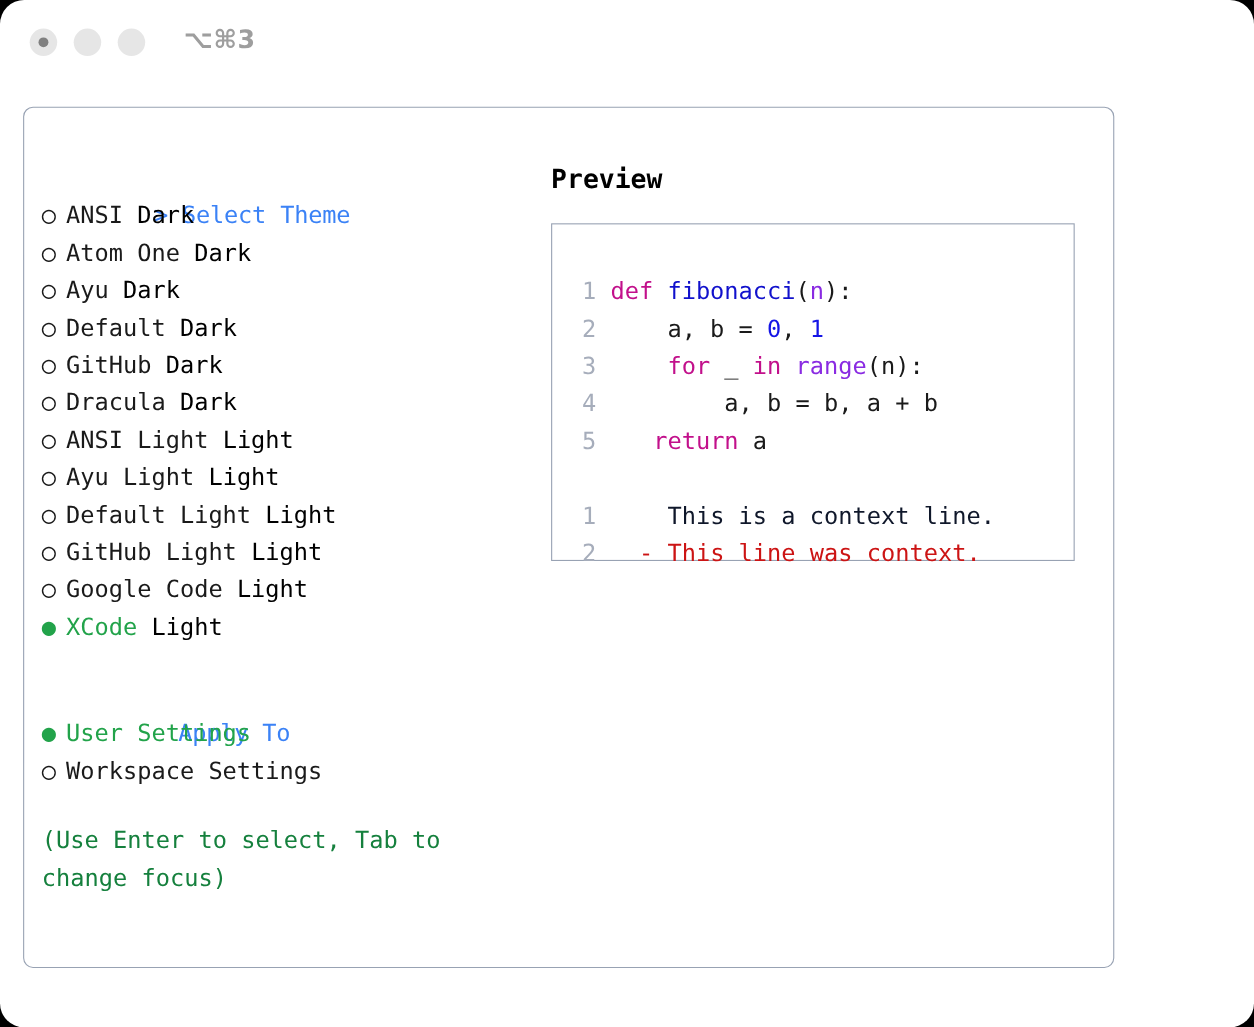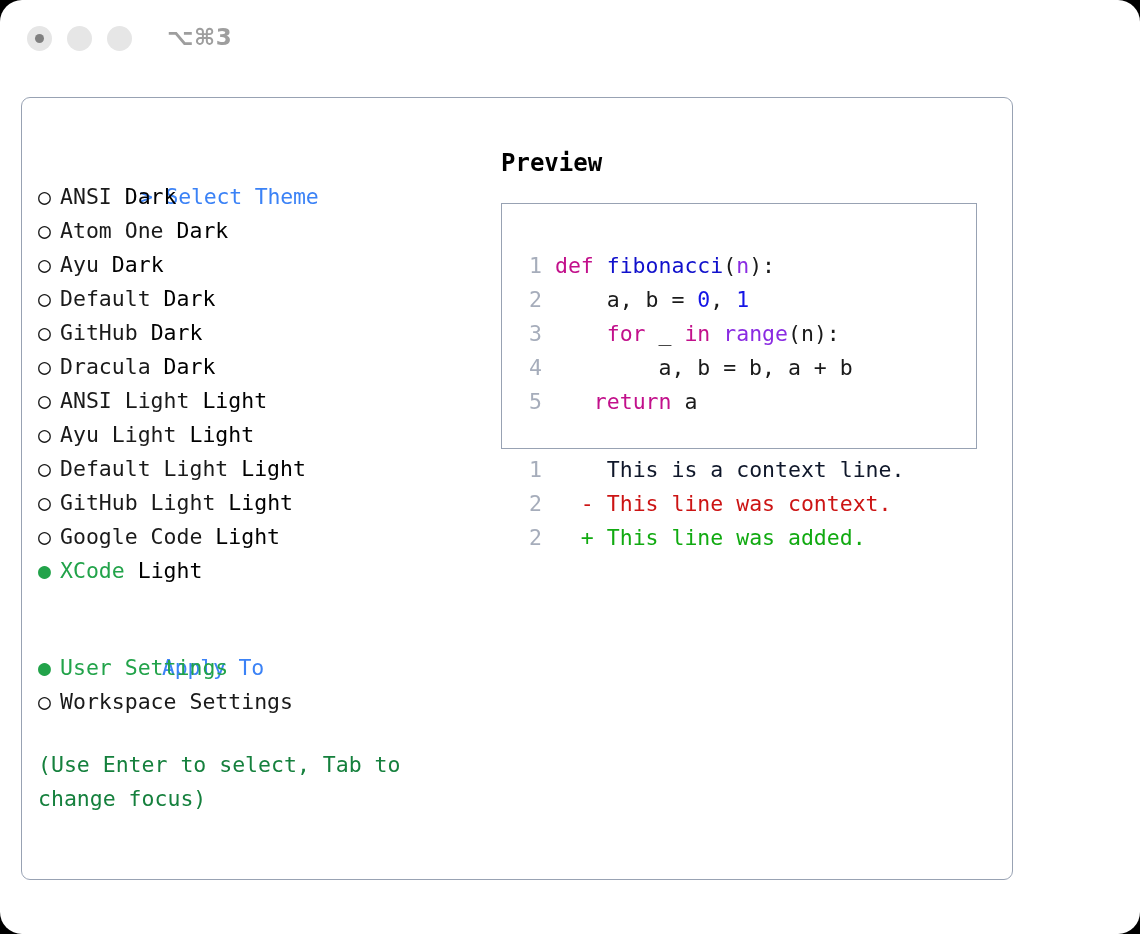--- a/index.html
+++ b/index.html
@@ -137,21 +137,21 @@
     font-size: 24px;
     font-weight: bold;
     color: #000000;
     line-height: 34px;
   }
   #preview-box {
     position: absolute;
     left: 0px;
     top: 57px;
     width: 476px;
-    height: 246px;
+    height: 307px;
     border: 1.5px solid #98a2b3;
     box-sizing: border-box;
     background: #ffffff;
   }
   #code-area {
     position: absolute;
     left: 14px;
     top: 45px;
     width: 450px;
   }
@@ -236,19 +236,18 @@
       <div id="preview-box">
         <div id="code-area">
             <div class="code-line"><span class="ln">1</span><span> </span><span class="kw">def </span><span class="fn">fibonacci</span><span class="par">(</span><span class="bi">n</span><span class="par">):</span></div>
             <div class="code-line"><span class="ln">2</span><span> </span><span class="pln">    a, b = </span><span class="num">0</span><span class="pln">, </span><span class="num">1</span></div>
             <div class="code-line"><span class="ln">3</span><span> </span><span class="pln">    </span><span class="kw">for</span><span class="pln"> _ </span><span class="kw">in</span><span class="pln"> </span><span class="bi">range</span><span class="par">(n):</span></div>
             <div class="code-line"><span class="ln">4</span><span> </span><span class="pln">        a, b = b, a + b</span></div>
             <div class="code-line"><span class="ln">5</span><span> </span><span class="pln">   </span><span class="kw">return</span><span class="pln"> a</span></div>
             <div class="gap-line"></div>
             <div class="code-line"><span class="ln">1</span><span>   </span><span class="diff-ctx"> </span><span class="diff-ctx"> This is a context line.</span></div>
             <div class="code-line"><span class="ln">2</span><span>   </span><span class="diff-del">-</span><span class="diff-del"> This line was context.</span></div>
-            <div class="code-line"><span class="ln">2</span><span>   </span><span class="diff-add">+</span><span class="diff-add"> This line was added.</span></div>
           </div>
       </div>
     </div>
 
   </div>
 </div>
 
 </body></html>

